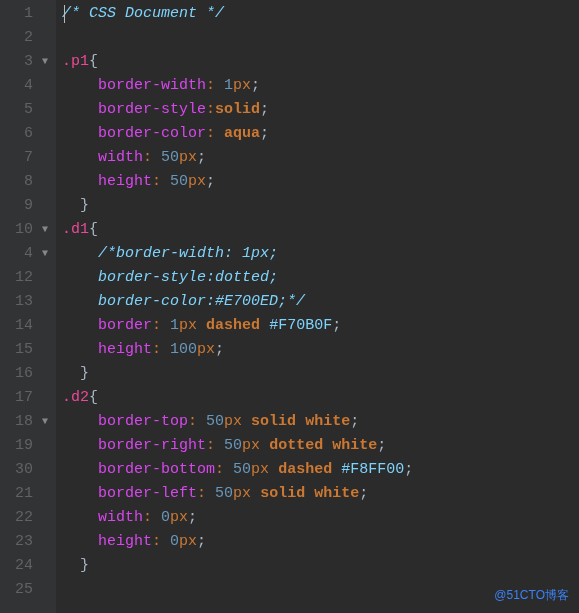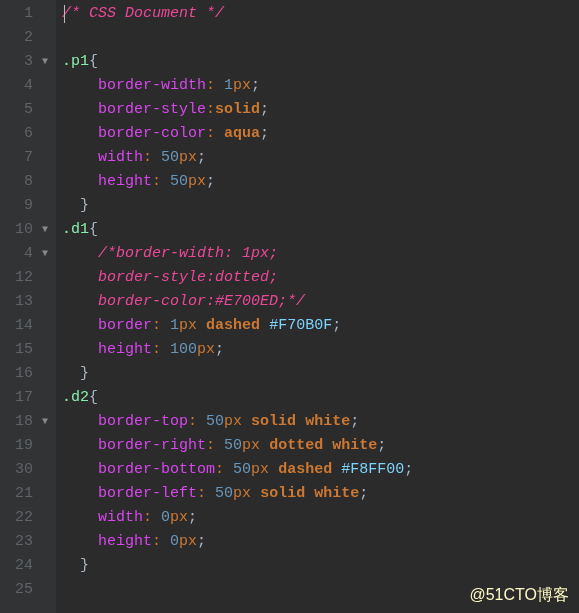--- a/index.html
+++ b/index.html
@@ -51,36 +51,36 @@
     white-space: pre;
   }
   .cursor {
     position: absolute;
     width: 1px;
     height: 18px;
     background: #bbb;
     top: 5px;
     left: 8px;
   }
-  .c-comment { color: #ec4899; font-style: italic; }
-  .c-selector { color: #86efac; }
+  .c-comment { color: #7dd3fc; font-style: italic; }
+  .c-selector { color: #ec4899; }
   .c-brace { color: #a9b7c6; }
   .c-prop { color: #d946ef; }
   .c-colon { color: #cc7832; }
   .c-num { color: #6897bb; }
   .c-unit { color: #cc7832; }
   .c-hex { color: #7dd3fc; }
   .c-semi { color: #a9b7c6; }
   .c-orange { color: #cc7832; font-weight: bold; margin-top: 24px; }
   .watermark {
     position: absolute;
     bottom: 6px;
     right: 10px;
-    font-size: 16px;
-    color: #fef9c3;
+    font-size: 12px;
+    color: #3b82f6;
     font-family: Arial, sans-serif;
     font-style: normal;
   }
 </style>
 </head>
 <body>
 
 <div class="editor">
   <div class="gutter" id="gutter">
       <div class="gutter-row">

